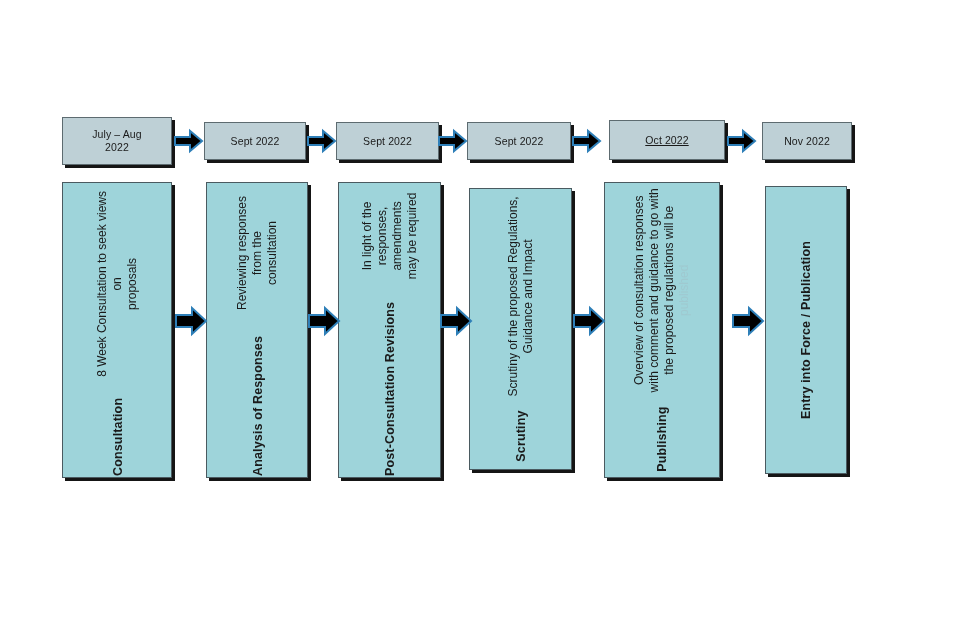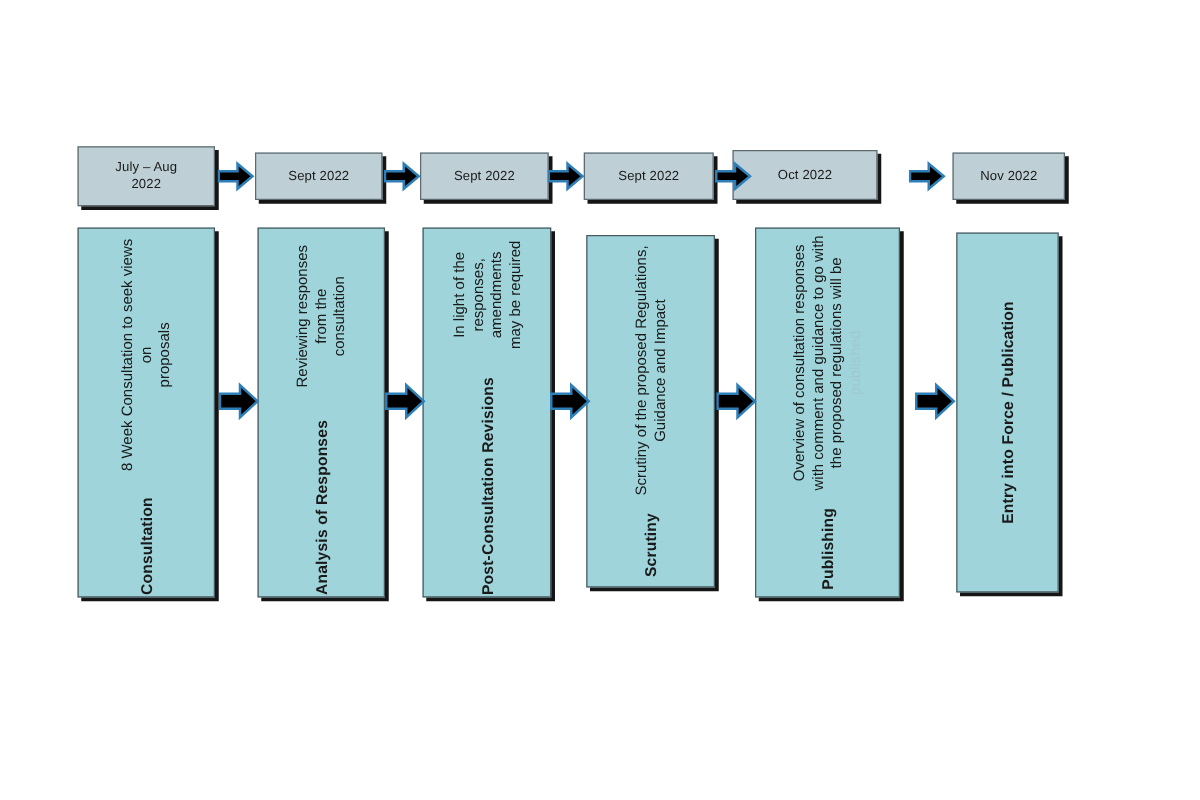--- a/index.html
+++ b/index.html
@@ -108,21 +108,21 @@
   </div>
 
   <div class="date-box" style="left:336px; top:122px; width:103px; height:38px;">
     <span class="date-text">Sept 2022</span>
   </div>
 
   <div class="date-box" style="left:467px; top:122px; width:104px; height:38px;">
     <span class="date-text">Sept 2022</span>
   </div>
 
-  <div class="date-box" style="left:586px; top:120px; width:116px; height:40px;">
+  <div class="date-box" style="left:609px; top:120px; width:116px; height:40px;text-decoration:underline;">
     <span class="date-text">Oct 2022</span>
   </div>
 
   <div class="date-box" style="left:762px; top:122px; width:90px; height:38px;">
     <span class="date-text">Nov 2022</span>
   </div>
 
   <div class="arrow" style="left:174px; top:128px;">
     <svg width="30" height="26" viewBox="0 0 30 26">
       <path d="M1 9 L16 9 L16 3 L28 13 L16 23 L16 17 L1 17 Z" fill="#000000" stroke="#2E7FB8" stroke-width="2"></path>

